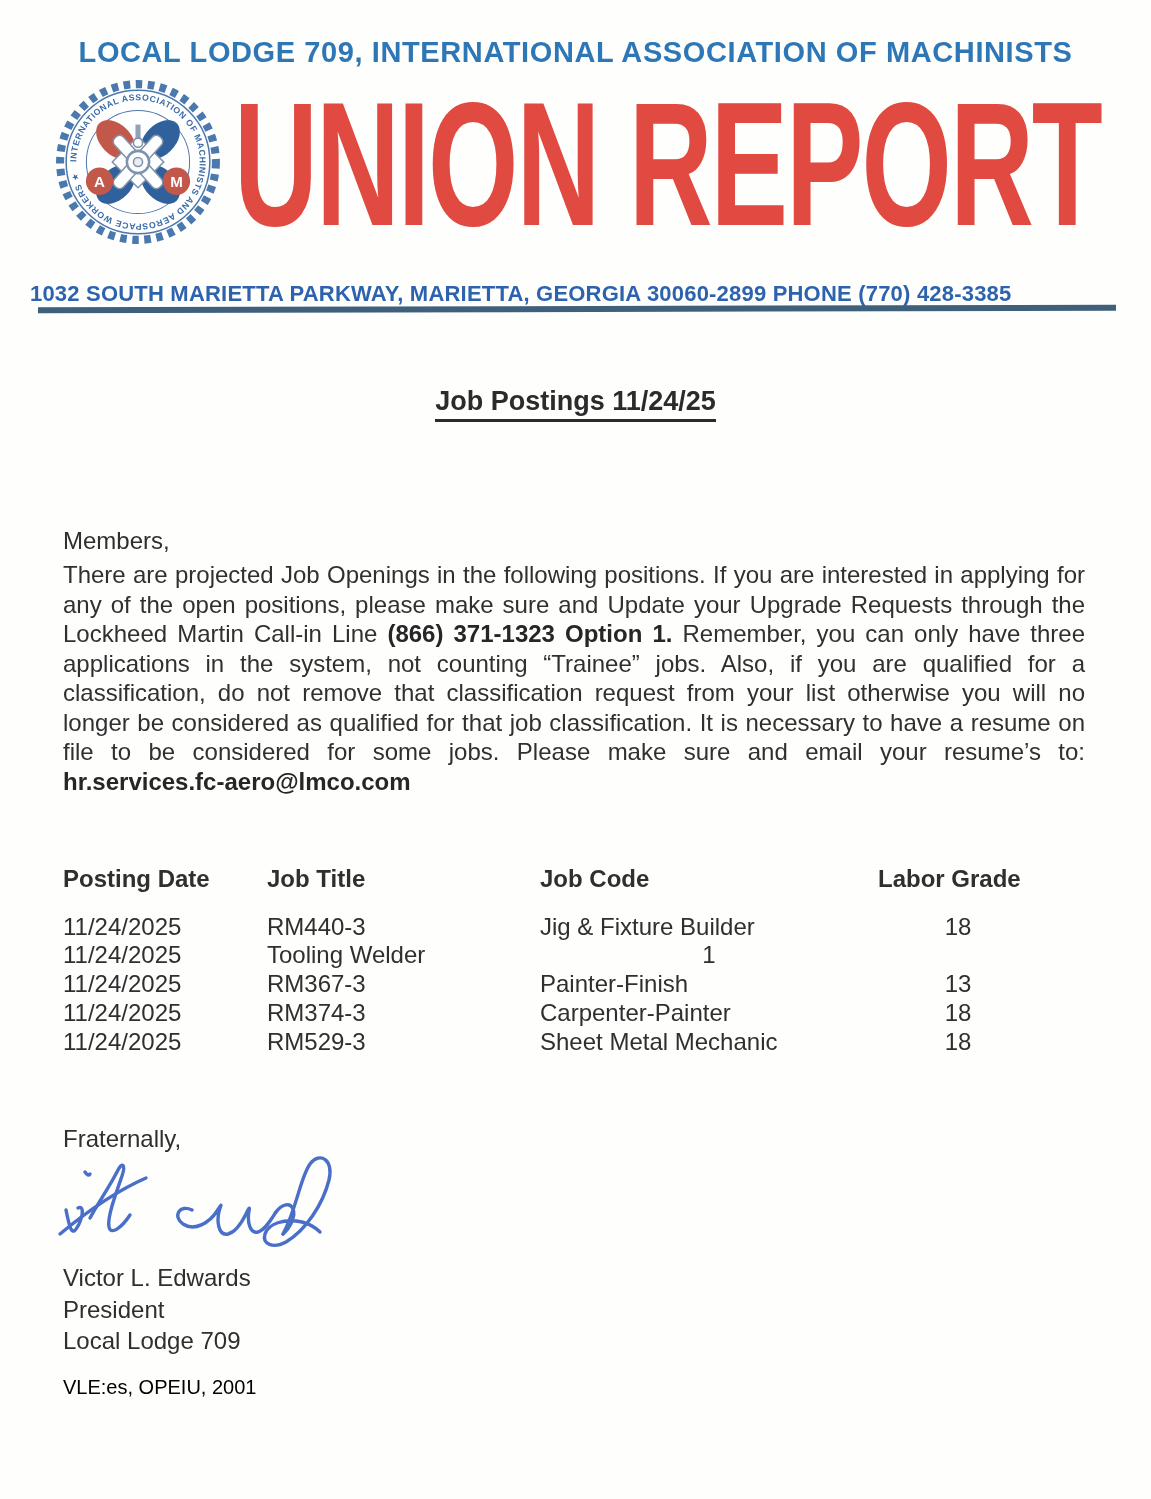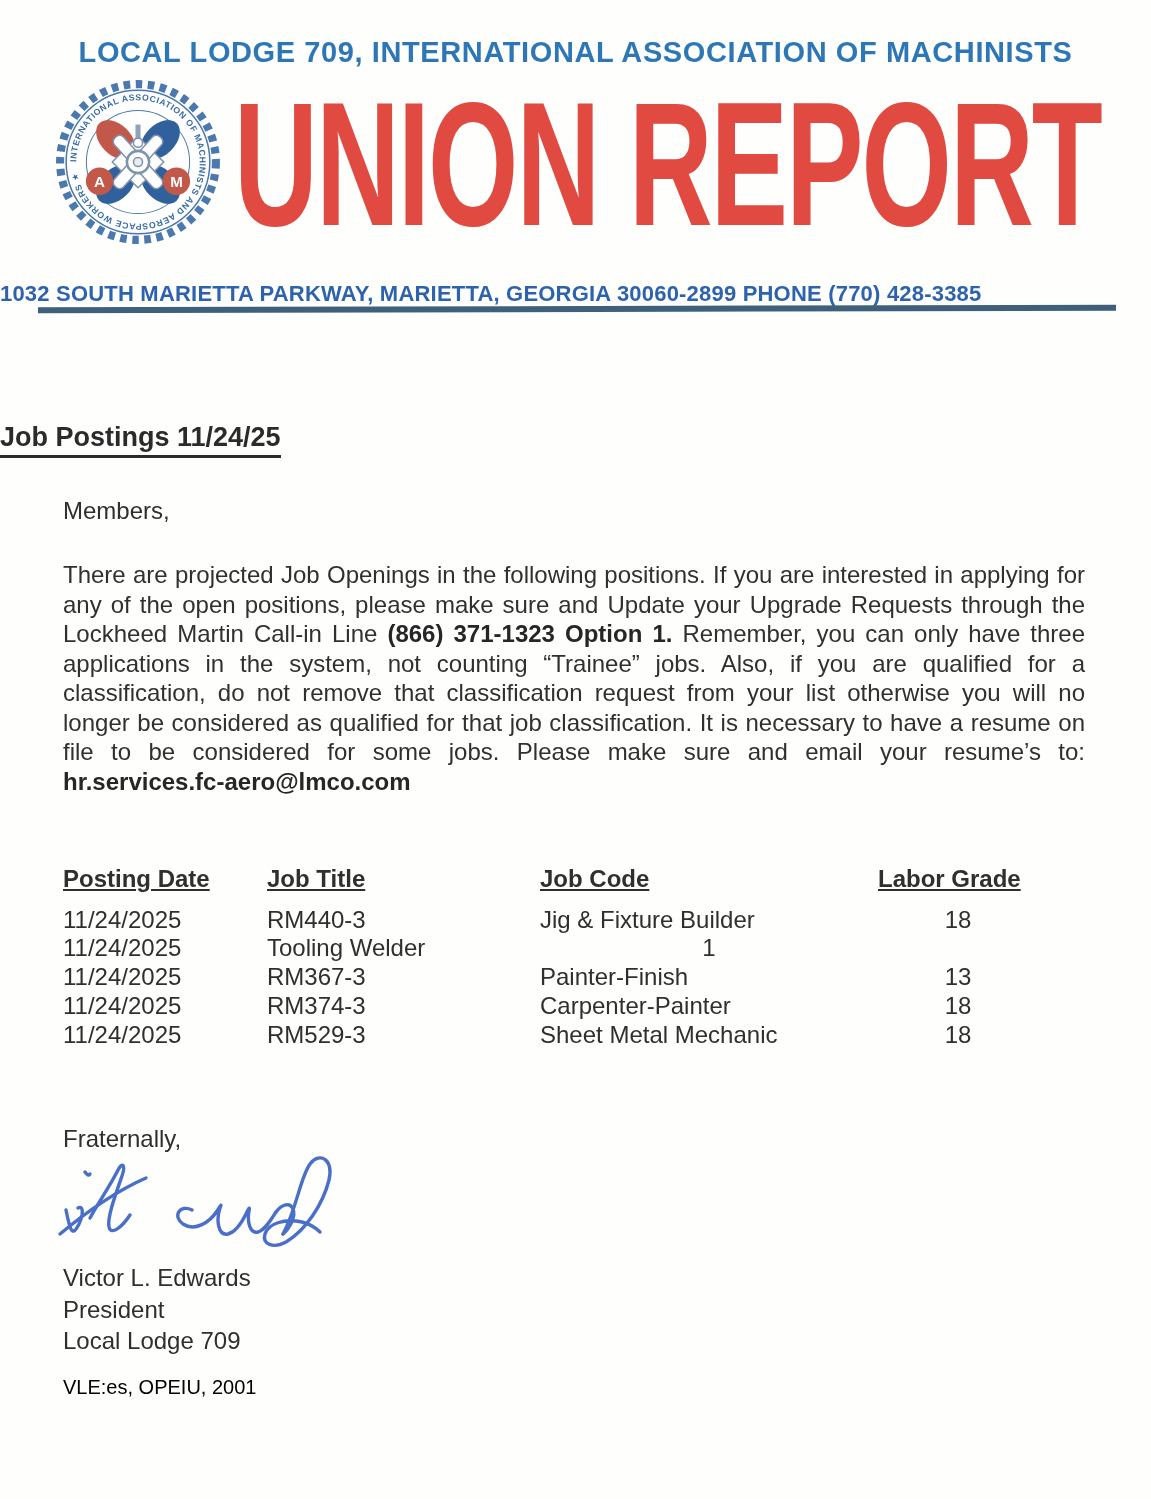--- a/index.html
+++ b/index.html
@@ -21,44 +21,45 @@
   }
   .tagline{
     position:absolute;top:243px;left:0;width:1151px;text-align:center;
     font-size:30px;font-weight:bold;font-style:italic;letter-spacing:0.5px;
     color:#e04843;
   }
   .address{
     position:absolute;top:281px;left:0;width:933px;text-align:center;
     font-size:22px;font-weight:bold;letter-spacing:0.2px;color:#2d63ae;
     white-space:nowrap;
+    padding-left:30px;
   }
   .rule{
     position:absolute;top:306px;left:38px;width:1078px;height:6px;
     background:#3e607a;transform:rotate(-0.12deg);
   }
   .subject{
-    position:absolute;top:422px;left:0;width:1151px;text-align:left;
+    position:absolute;top:386px;left:0;width:1151px;text-align:center;
     font-size:27px;font-weight:bold;color:#2b2b2b;
   }
   .subject span{
     display:inline-block;border-bottom:3px solid #2b2b2b;padding-bottom:2px;
   }
   .salutation{
-    position:absolute;top:497px;left:63px;
+    position:absolute;top:527px;left:63px;
     font-size:24px;color:#2f2f2f;
   }
   .body-par{
     position:absolute;top:560px;left:63px;width:1022px;margin:0;
     font-size:24px;line-height:29.5px;color:#303030;text-align:justify;
   }
   .body-par strong{font-weight:bold;color:#262626;}
   .jobs{position:absolute;left:63px;top:865px;width:1030px;font-size:24px;color:#2f2f2f;}
   .jobs .row{display:grid;grid-template-columns:204px 273px 338px 160px;line-height:28.7px;}
-  .jobs .hdr{font-weight:bold;margin-bottom:12px;text-decoration:underline;}
+  .jobs .hdr{font-weight:bold;margin-bottom:19px;}
   .jobs .cell{white-space:nowrap;}
   .jobs .grade{text-align:center;}
   .closing{position:absolute;top:1125px;left:63px;font-size:24px;color:#2f2f2f;}
   .signature{position:absolute;left:52px;top:1148px;width:285px;height:118px;}
   .signer{position:absolute;top:1248px;left:63px;font-size:24px;line-height:31.5px;color:#2f2f2f;margin-top:14px;}
   .footer-ref{position:absolute;top:1376px;left:63px;font-size:20px;color:#000000;text-align:right;}
 </style>
 </head>
 <body>
 

